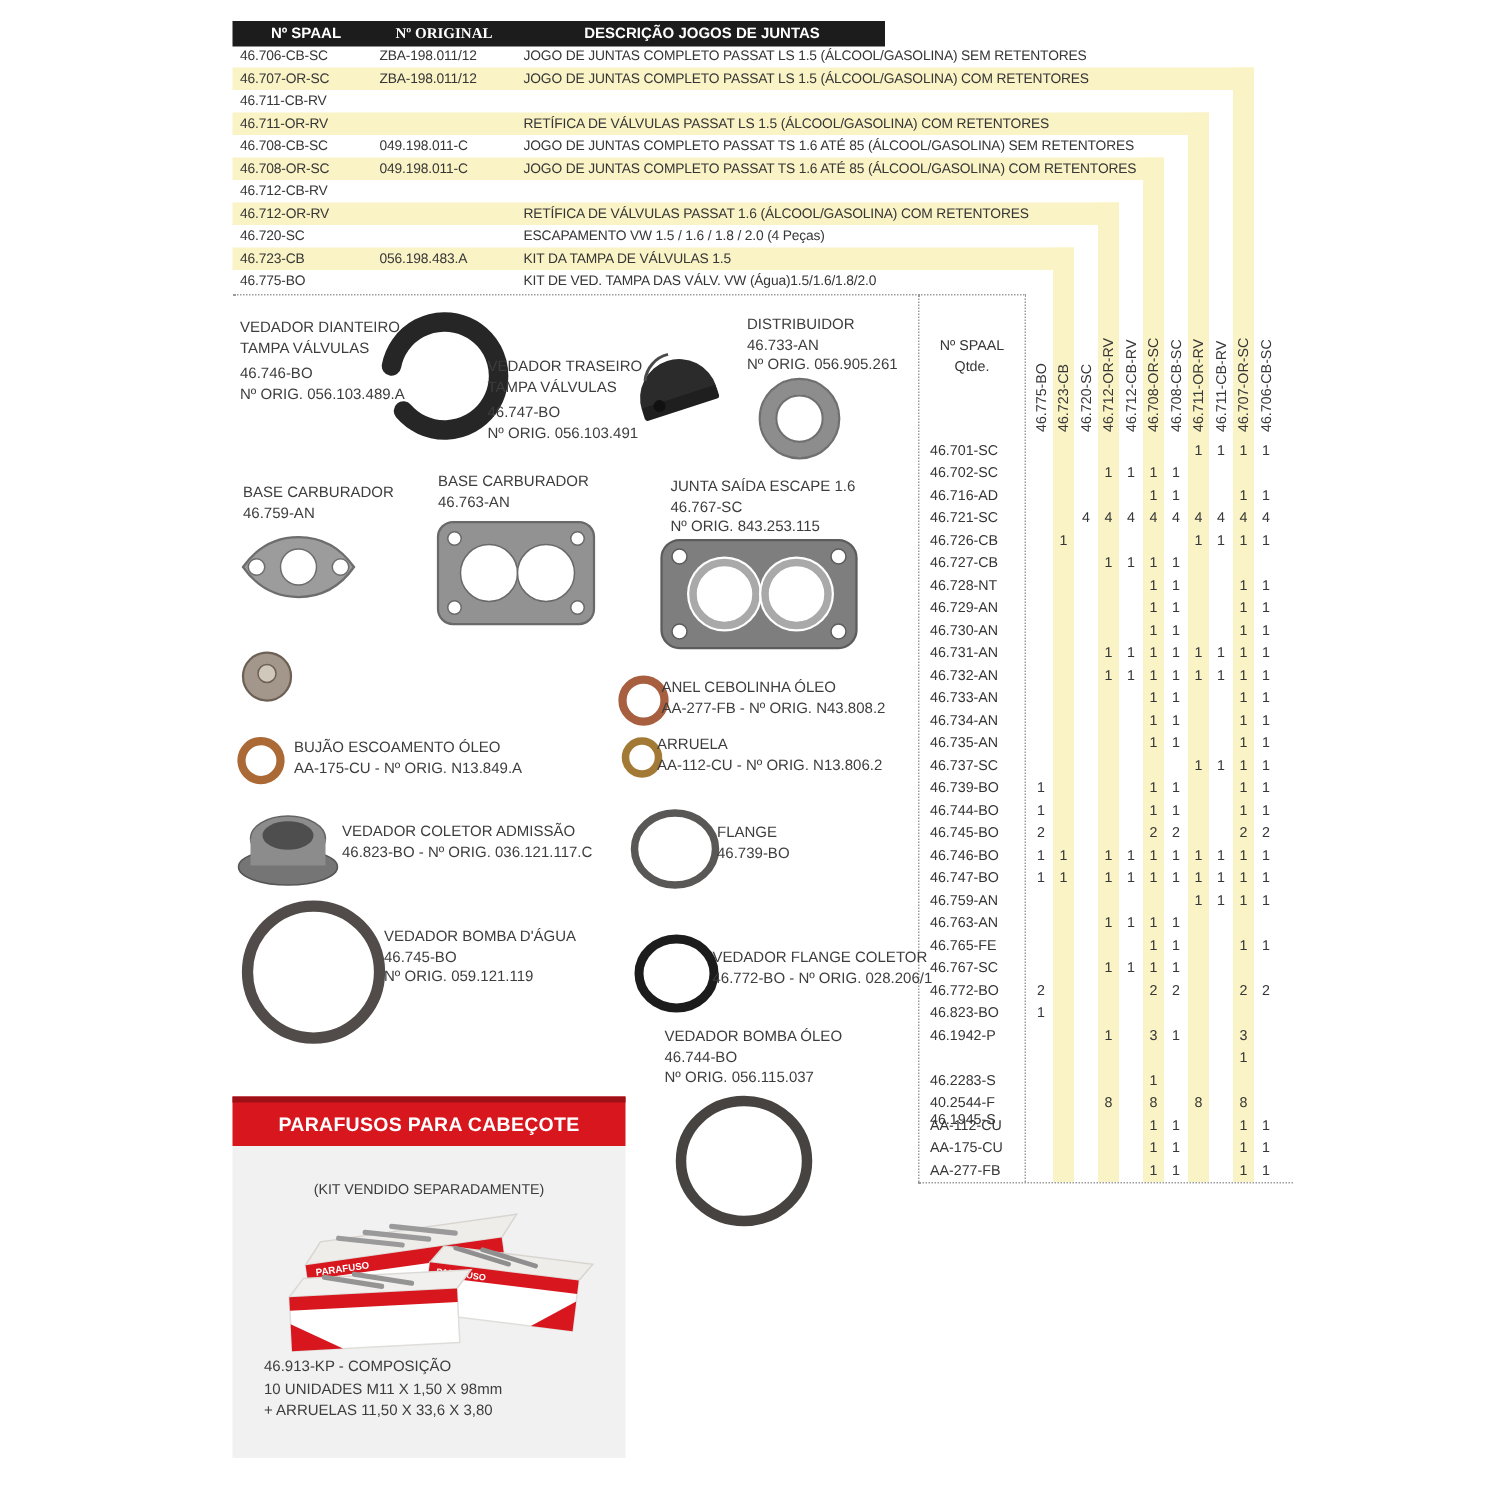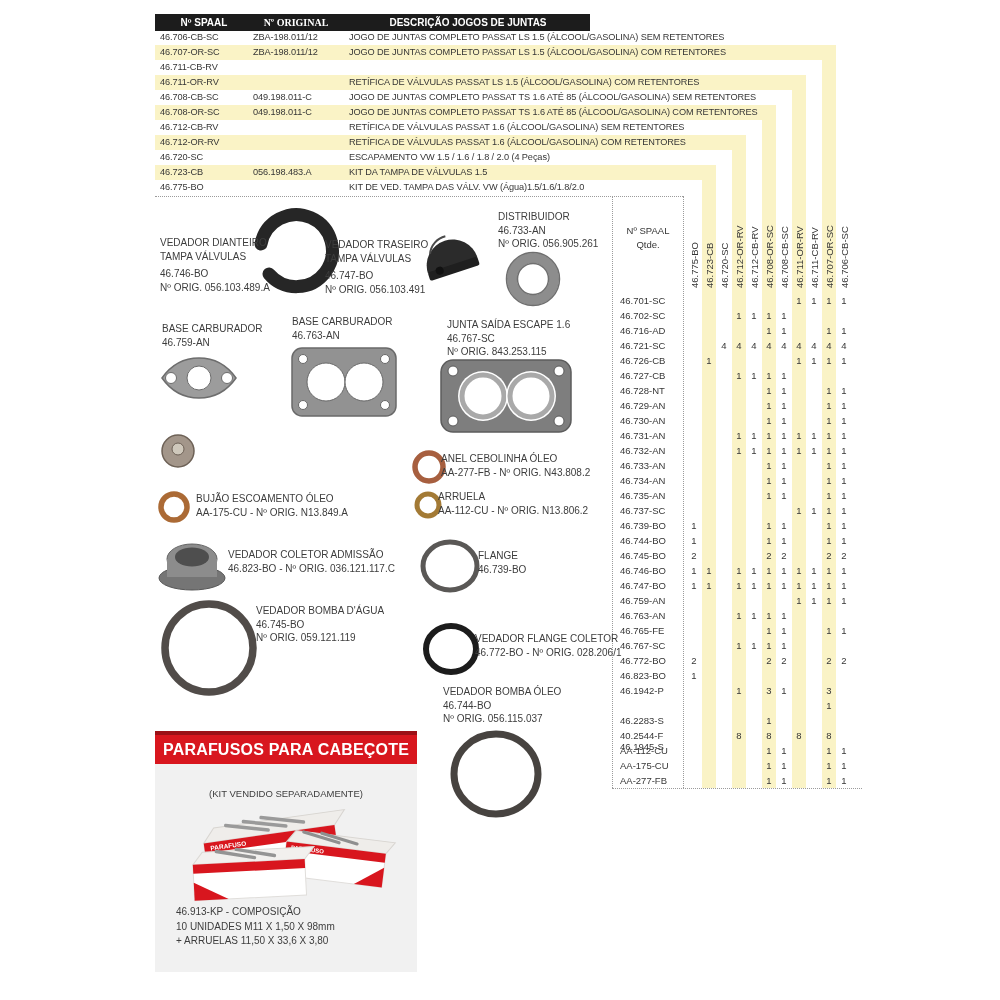--- a/index.html
+++ b/index.html
@@ -27,21 +27,21 @@
   .mx-cell{position:absolute;width:14px;height:15px;line-height:15px;font-size:9.5px;
         color:#363636;text-align:center;z-index:3;}
   
   .part-label{position:absolute;z-index:3;}
   .pl{display:block;font-size:10px;line-height:13.5px;color:#3d3d3d;white-space:nowrap;}
   .gap{margin-top:4px;}
   .ill{position:absolute;z-index:2;}
   
   .banner{position:absolute;left:155px;top:731px;width:262px;height:29px;background:#d8161e;
         border-top:4px solid #9c1016;z-index:3;}
-  .banner span{display:block;text-align:center;color:#fff;font-size:16px;font-weight:bold;
+  .banner span{display:block;text-align:center;color:#fff;font-size:13px;font-weight:bold;
         line-height:29px;letter-spacing:0.2px;}
   .kit-panel{position:absolute;left:155px;top:764px;width:262px;height:222px;background:#f1f1f1;z-index:1;}
   .kit-note{position:absolute;left:155px;top:788px;width:262px;text-align:center;font-size:9.5px;
         color:#3d3d3d;z-index:3;}
   .kit-comp{position:absolute;left:176px;top:905px;z-index:3;}
   .kit-comp span{display:block;font-size:10px;line-height:14.5px;color:#3d3d3d;white-space:nowrap;}
 </style>
 </head>
 <body>
 
@@ -59,21 +59,21 @@
   <div class="dot-h" style="left:612px;top:788px;width:250px;"></div>
 
   <div class="mx-corner">
     <span>Nº SPAAL</span><br>
     <span>Qtde.</span>
   </div>
 
   <svg class="ill" style="left:247px;top:206px" width="100" height="92" viewBox="0 0 100 92">
     <path d="M 14 38 A 36 36 0 1 1 22 68" fill="none" stroke="#262626" stroke-width="13" stroke-linecap="round"></path>
   </svg>
-  <div class="part-label" style="left:160px;top:236px">
+  <div class="part-label" style="left:160px;top:212px">
     <span class="pl">VEDADOR DIANTEIRO</span>
     <span class="pl">TAMPA VÁLVULAS</span>
     <span class="pl gap">46.746-BO</span>
     <span class="pl">Nº ORIG. 056.103.489.A</span>
   </div>
 
   <svg class="ill" style="left:413px;top:214px" width="72" height="78" viewBox="0 0 72 78">
     <g transform="rotate(-18 36 40)">
       <path d="M 10 52 A 26 26 0 1 1 62 52 Z" fill="#2b2b2b"></path>
       <rect x="10" y="51" width="52" height="9" rx="2" fill="#1f1f1f"></rect>
@@ -185,21 +185,21 @@
     <ellipse cx="32" cy="29" rx="27" ry="24" fill="none" stroke="#5a5856" stroke-width="5"></ellipse>
   </svg>
   <div class="part-label" style="left:478px;top:549px">
     <span class="pl">FLANGE</span>
     <span class="pl">46.739-BO</span>
   </div>
 
   <svg class="ill" style="left:158px;top:597px" width="102" height="102" viewBox="0 0 102 102">
     <circle cx="51" cy="51" r="44" fill="none" stroke="#514c49" stroke-width="7.5"></circle>
   </svg>
-  <div class="part-label" style="left:256px;top:604px">
+  <div class="part-label" style="left:256px;top:618px">
     <span class="pl">VEDADOR BOMBA D'ÁGUA</span>
     <span class="pl">46.745-BO</span>
     <span class="pl">Nº ORIG. 059.121.119</span>
   </div>
 
   <svg class="ill" style="left:420px;top:620px" width="62" height="58" viewBox="0 0 62 58">
     <ellipse cx="31" cy="29" rx="25" ry="23" fill="none" stroke="#1c1c1c" stroke-width="6"></ellipse>
   </svg>
   <div class="part-label" style="left:475px;top:632px">
     <span class="pl">VEDADOR FLANGE COLETOR</span>
@@ -279,21 +279,20 @@
     <div class="trow-text" style="left: 349px; top: 75px;">RETÍFICA DE VÁLVULAS PASSAT LS 1.5 (ÁLCOOL/GASOLINA) COM RETENTORES</div>
     <div class="trow-text" style="left: 160px; top: 90px;">46.708-CB-SC</div>
     <div class="trow-text" style="left: 253px; top: 90px;">049.198.011-C</div>
     <div class="trow-text" style="left: 349px; top: 90px;">JOGO DE JUNTAS COMPLETO PASSAT TS 1.6 ATÉ 85 (ÁLCOOL/GASOLINA) SEM RETENTORES</div>
     <div class="band" style="left: 155px; top: 105px; width: 621px; height: 15px; background: rgb(250, 243, 198);"></div>
     <div class="stripe" style="left: 762px; top: 105px; width: 14px; height: 683px; background: rgb(250, 243, 198);"></div>
     <div class="trow-text" style="left: 160px; top: 105px;">46.708-OR-SC</div>
     <div class="trow-text" style="left: 253px; top: 105px;">049.198.011-C</div>
     <div class="trow-text" style="left: 349px; top: 105px;">JOGO DE JUNTAS COMPLETO PASSAT TS 1.6 ATÉ 85 (ÁLCOOL/GASOLINA) COM RETENTORES</div>
     <div class="trow-text" style="left: 160px; top: 120px;">46.712-CB-RV</div>
-    <div class="trow-text" style="left: 349px; top: 120px;">RETÍFICA DE VÁLVULAS PASSAT 1.6 (ÁLCOOL/GASOLINA) SEM RETENTORES</div>
     <div class="band" style="left: 155px; top: 135px; width: 591px; height: 15px; background: rgb(250, 243, 198);"></div>
     <div class="stripe" style="left: 732px; top: 135px; width: 14px; height: 653px; background: rgb(250, 243, 198);"></div>
     <div class="trow-text" style="left: 160px; top: 135px;">46.712-OR-RV</div>
     <div class="trow-text" style="left: 349px; top: 135px;">RETÍFICA DE VÁLVULAS PASSAT 1.6 (ÁLCOOL/GASOLINA) COM RETENTORES</div>
     <div class="trow-text" style="left: 160px; top: 150px;">46.720-SC</div>
     <div class="trow-text" style="left: 349px; top: 150px;">ESCAPAMENTO VW 1.5 / 1.6 / 1.8 / 2.0 (4 Peças)</div>
     <div class="band" style="left: 155px; top: 165px; width: 561px; height: 15px; background: rgb(250, 243, 198);"></div>
     <div class="stripe" style="left: 702px; top: 165px; width: 14px; height: 623px; background: rgb(250, 243, 198);"></div>
     <div class="trow-text" style="left: 160px; top: 165px;">46.723-CB</div>
     <div class="trow-text" style="left: 253px; top: 165px;">056.198.483.A</div>

